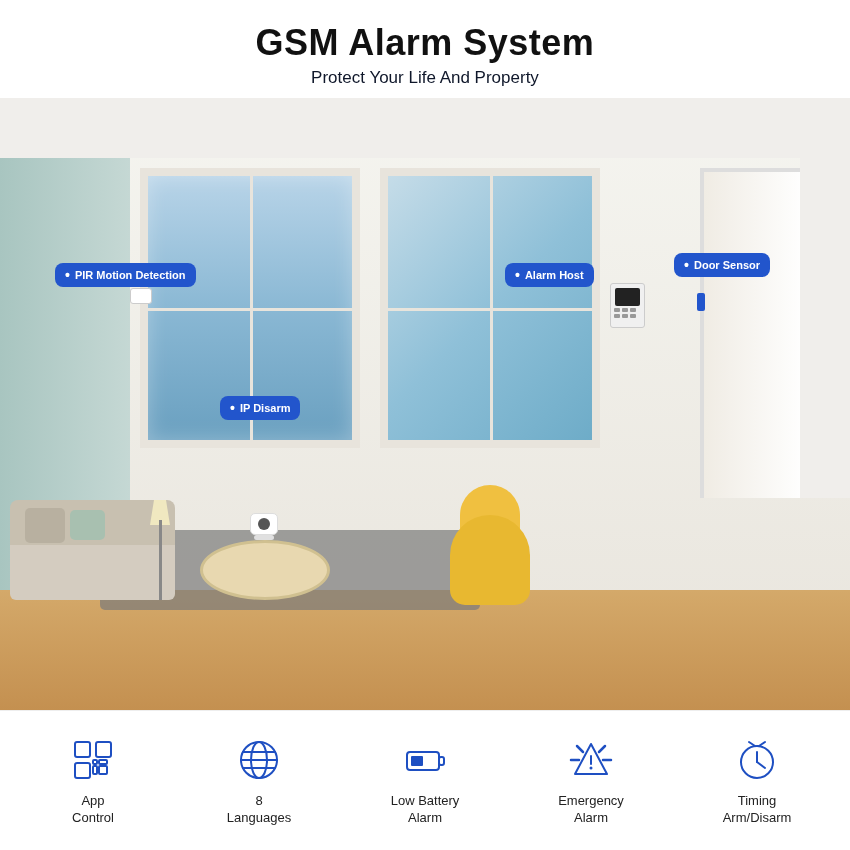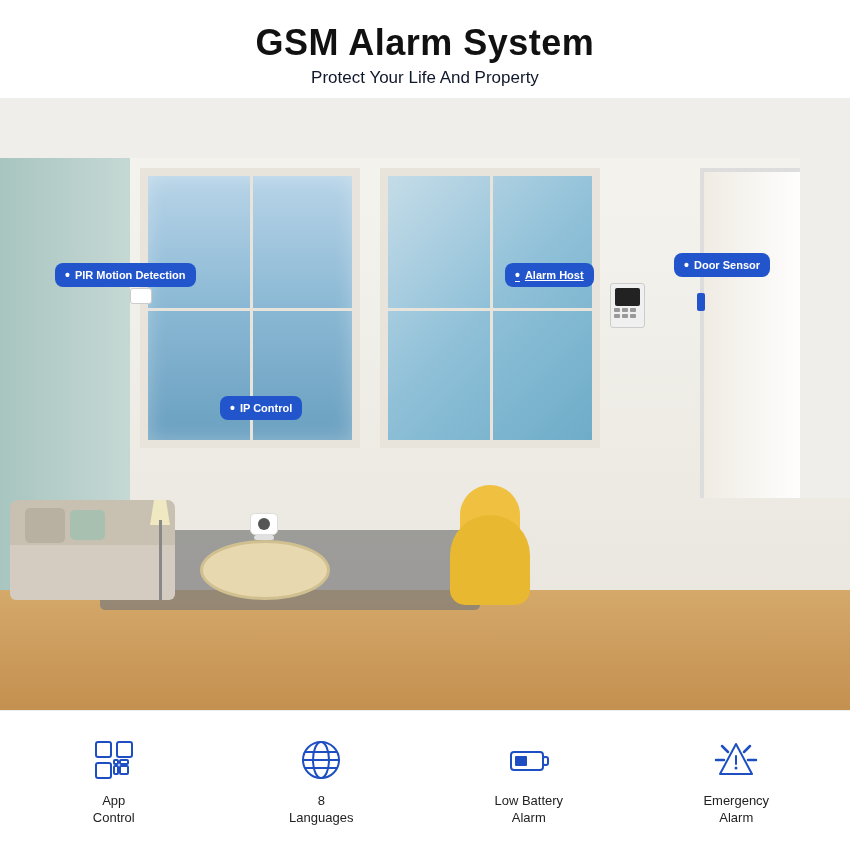--- a/index.html
+++ b/index.html
@@ -374,21 +374,20 @@
       top: 165px;
       left: 55px;
     }
     .tooltip-camera {
       top: 298px;
       left: 220px;
     }
     .tooltip-alarm {
       top: 165px;
       left: 505px;
-      text-decoration: underline;
     }
     .tooltip-door {
       top: 155px;
       right: 80px;
     }
 
     
     .features-bar {
       background: #fff;
       border-top: 1px solid #eee;
@@ -493,21 +492,21 @@
       </div>
     </div>
 
     <div class="pir-sensor"></div>
     <div class="door-sensor"></div>
 
     <div class="tooltip tooltip-pir">
       <span>PIR Motion Detection</span>
     </div>
     <div class="tooltip tooltip-camera">
-      <span>IP Control</span>
+      <span>IP Disarm</span>
     </div>
     <div class="tooltip tooltip-alarm">
       <span>Alarm Host</span>
     </div>
     <div class="tooltip tooltip-door">
       <span>Door Sensor</span>
     </div>
   </div>
 
   <div class="features-bar">
@@ -560,16 +559,28 @@
           <circle cx="22" cy="30" r="1.5" fill="#1e4fc2" stroke="none"></circle>
           <path d="M8 8 L14 14" stroke-width="2.5"></path>
           <path d="M36 8 L30 14" stroke-width="2.5"></path>
           <path d="M2 22 L10 22" stroke-width="2.5"></path>
           <path d="M42 22 L34 22" stroke-width="2.5"></path>
         </svg>
       </div>
       <div class="feature-label">Emergency<br>Alarm</div>
     </div>
 
+    <div class="feature-item">
+      <div class="feature-icon">
+        <svg viewBox="0 0 44 44">
+          <circle cx="22" cy="24" r="16"></circle>
+          <line x1="22" y1="24" x2="22" y2="14"></line>
+          <line x1="22" y1="24" x2="30" y2="30"></line>
+          <line x1="14" y1="4" x2="20" y2="8"></line>
+          <line x1="30" y1="4" x2="24" y2="8"></line>
+        </svg>
+      </div>
+      <div class="feature-label">Timing<br>Arm/Disarm</div>
+    </div>
 
 
   </div>
 </div>
 
 </body></html>

